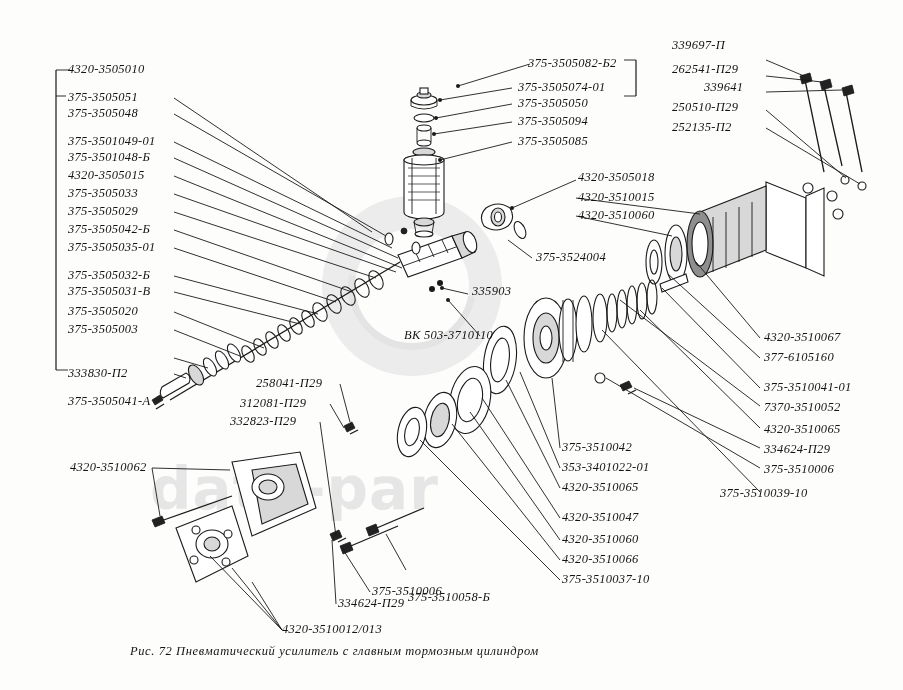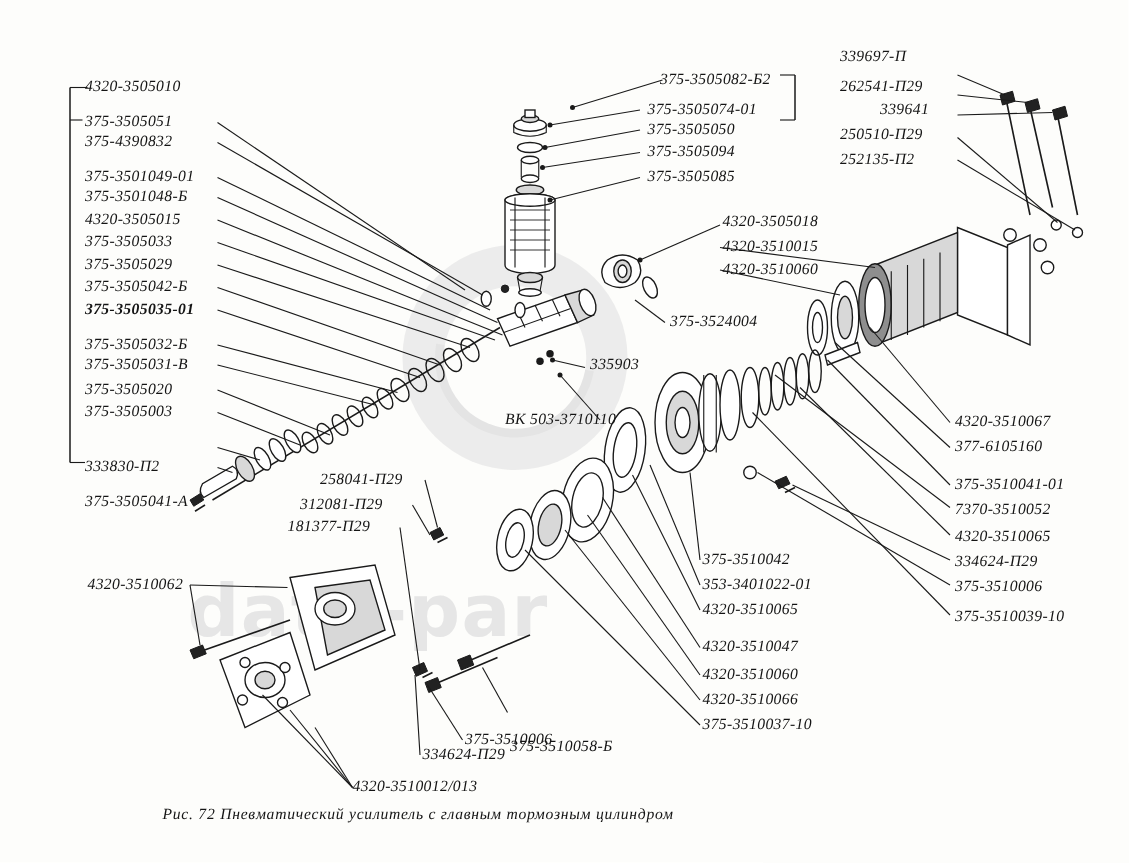--- a/index.html
+++ b/index.html
@@ -349,28 +349,28 @@
       <circle cx="440" cy="160" r="2"></circle>
       <circle cx="512" cy="208" r="2"></circle>
       <circle cx="442" cy="288" r="2"></circle>
       <circle cx="448" cy="300" r="2"></circle>
     </g>
   </svg>
 
   <div class="lbl" style="left:68px;  top:62px;">4320-3505010</div>
 
   <div class="lbl" style="left:68px;  top:90px;text-align:center;">375-3505051</div>
-  <div class="lbl" style="left:68px;  top:106px;">375-4390832</div>
+  <div class="lbl" style="left:68px;  top:106px;">375-3505048</div>
   <div class="lbl" style="left:68px;  top:134px;">375-3501049-01</div>
   <div class="lbl" style="left:68px;  top:150px;">375-3501048-Б</div>
   <div class="lbl" style="left:68px;  top:168px;">4320-3505015</div>
   <div class="lbl" style="left:68px;  top:186px;">375-3505033</div>
   <div class="lbl" style="left:68px;  top:204px;">375-3505029</div>
   <div class="lbl" style="left:68px;  top:222px;">375-3505042-Б</div>
-  <div class="lbl" style="left:68px;  top:240px;font-weight:bold;">375-3505035-01</div>
+  <div class="lbl" style="left:68px;  top:240px;">375-3505035-01</div>
   <div class="lbl" style="left:68px;  top:268px;">375-3505032-Б</div>
   <div class="lbl" style="left:68px;  top:284px;">375-3505031-В</div>
   <div class="lbl" style="left:68px;  top:304px;">375-3505020</div>
   <div class="lbl" style="left:68px;  top:322px;">375-3505003</div>
   <div class="lbl" style="left:68px;  top:350px;margin-top:44px;">375-3505041-А</div>
   <div class="lbl" style="left:68px;  top:366px;">333830-П2</div>
 
   <div class="lbl" style="left:528px; top:56px;">375-3505082-Б2</div>
   <div class="lbl" style="left:518px; top:80px;">375-3505074-01</div>
   <div class="lbl" style="left:518px; top:96px;">375-3505050</div>
@@ -391,33 +391,33 @@
   <div class="lbl" style="left:472px; top:284px;">335903</div>
   <div class="lbl" style="left:404px; top:328px;">ВК 503-3710110</div>
 
   <div class="lbl" style="left:764px; top:330px;">4320-3510067</div>
   <div class="lbl" style="left:764px; top:350px;">377-6105160</div>
   <div class="lbl" style="left:764px; top:380px;">375-3510041-01</div>
   <div class="lbl" style="left:764px; top:400px;">7370-3510052</div>
   <div class="lbl" style="left:764px; top:422px;">4320-3510065</div>
   <div class="lbl" style="left:764px; top:442px;">334624-П29</div>
   <div class="lbl" style="left:764px; top:462px;">375-3510006</div>
-  <div class="lbl" style="left:764px; top:486px;">375-3510039-10</div>
+  <div class="lbl" style="left:720px; top:486px;">375-3510039-10</div>
 
   <div class="lbl" style="left:562px; top:440px;">375-3510042</div>
   <div class="lbl" style="left:562px; top:460px;">353-3401022-01</div>
   <div class="lbl" style="left:562px; top:480px;">4320-3510065</div>
   <div class="lbl" style="left:562px; top:510px;">4320-3510047</div>
   <div class="lbl" style="left:562px; top:532px;">4320-3510060</div>
   <div class="lbl" style="left:562px; top:552px;">4320-3510066</div>
   <div class="lbl" style="left:562px; top:572px;">375-3510037-10</div>
 
   <div class="lbl" style="left:256px; top:376px;">258041-П29</div>
   <div class="lbl" style="left:240px; top:396px;">312081-П29</div>
-  <div class="lbl" style="left:230px; top:414px;">181377-П29</div>
+  <div class="lbl" style="left:230px; top:414px;">332823-П29</div>
 
   <div class="lbl" style="left:70px;  top:460px;">4320-3510062</div>
 
   <div class="lbl" style="left:408px; top:590px;">375-3510058-Б</div>
   <div class="lbl" style="left:372px; top:584px;">375-3510006</div>
   <div class="lbl" style="left:338px; top:596px;">334624-П29</div>
   <div class="lbl" style="left:282px; top:622px;">4320-3510012/013</div>
 
   <div class="caption">Рис. 72  Пневматический усилитель с главным тормозным цилиндром</div>
 

